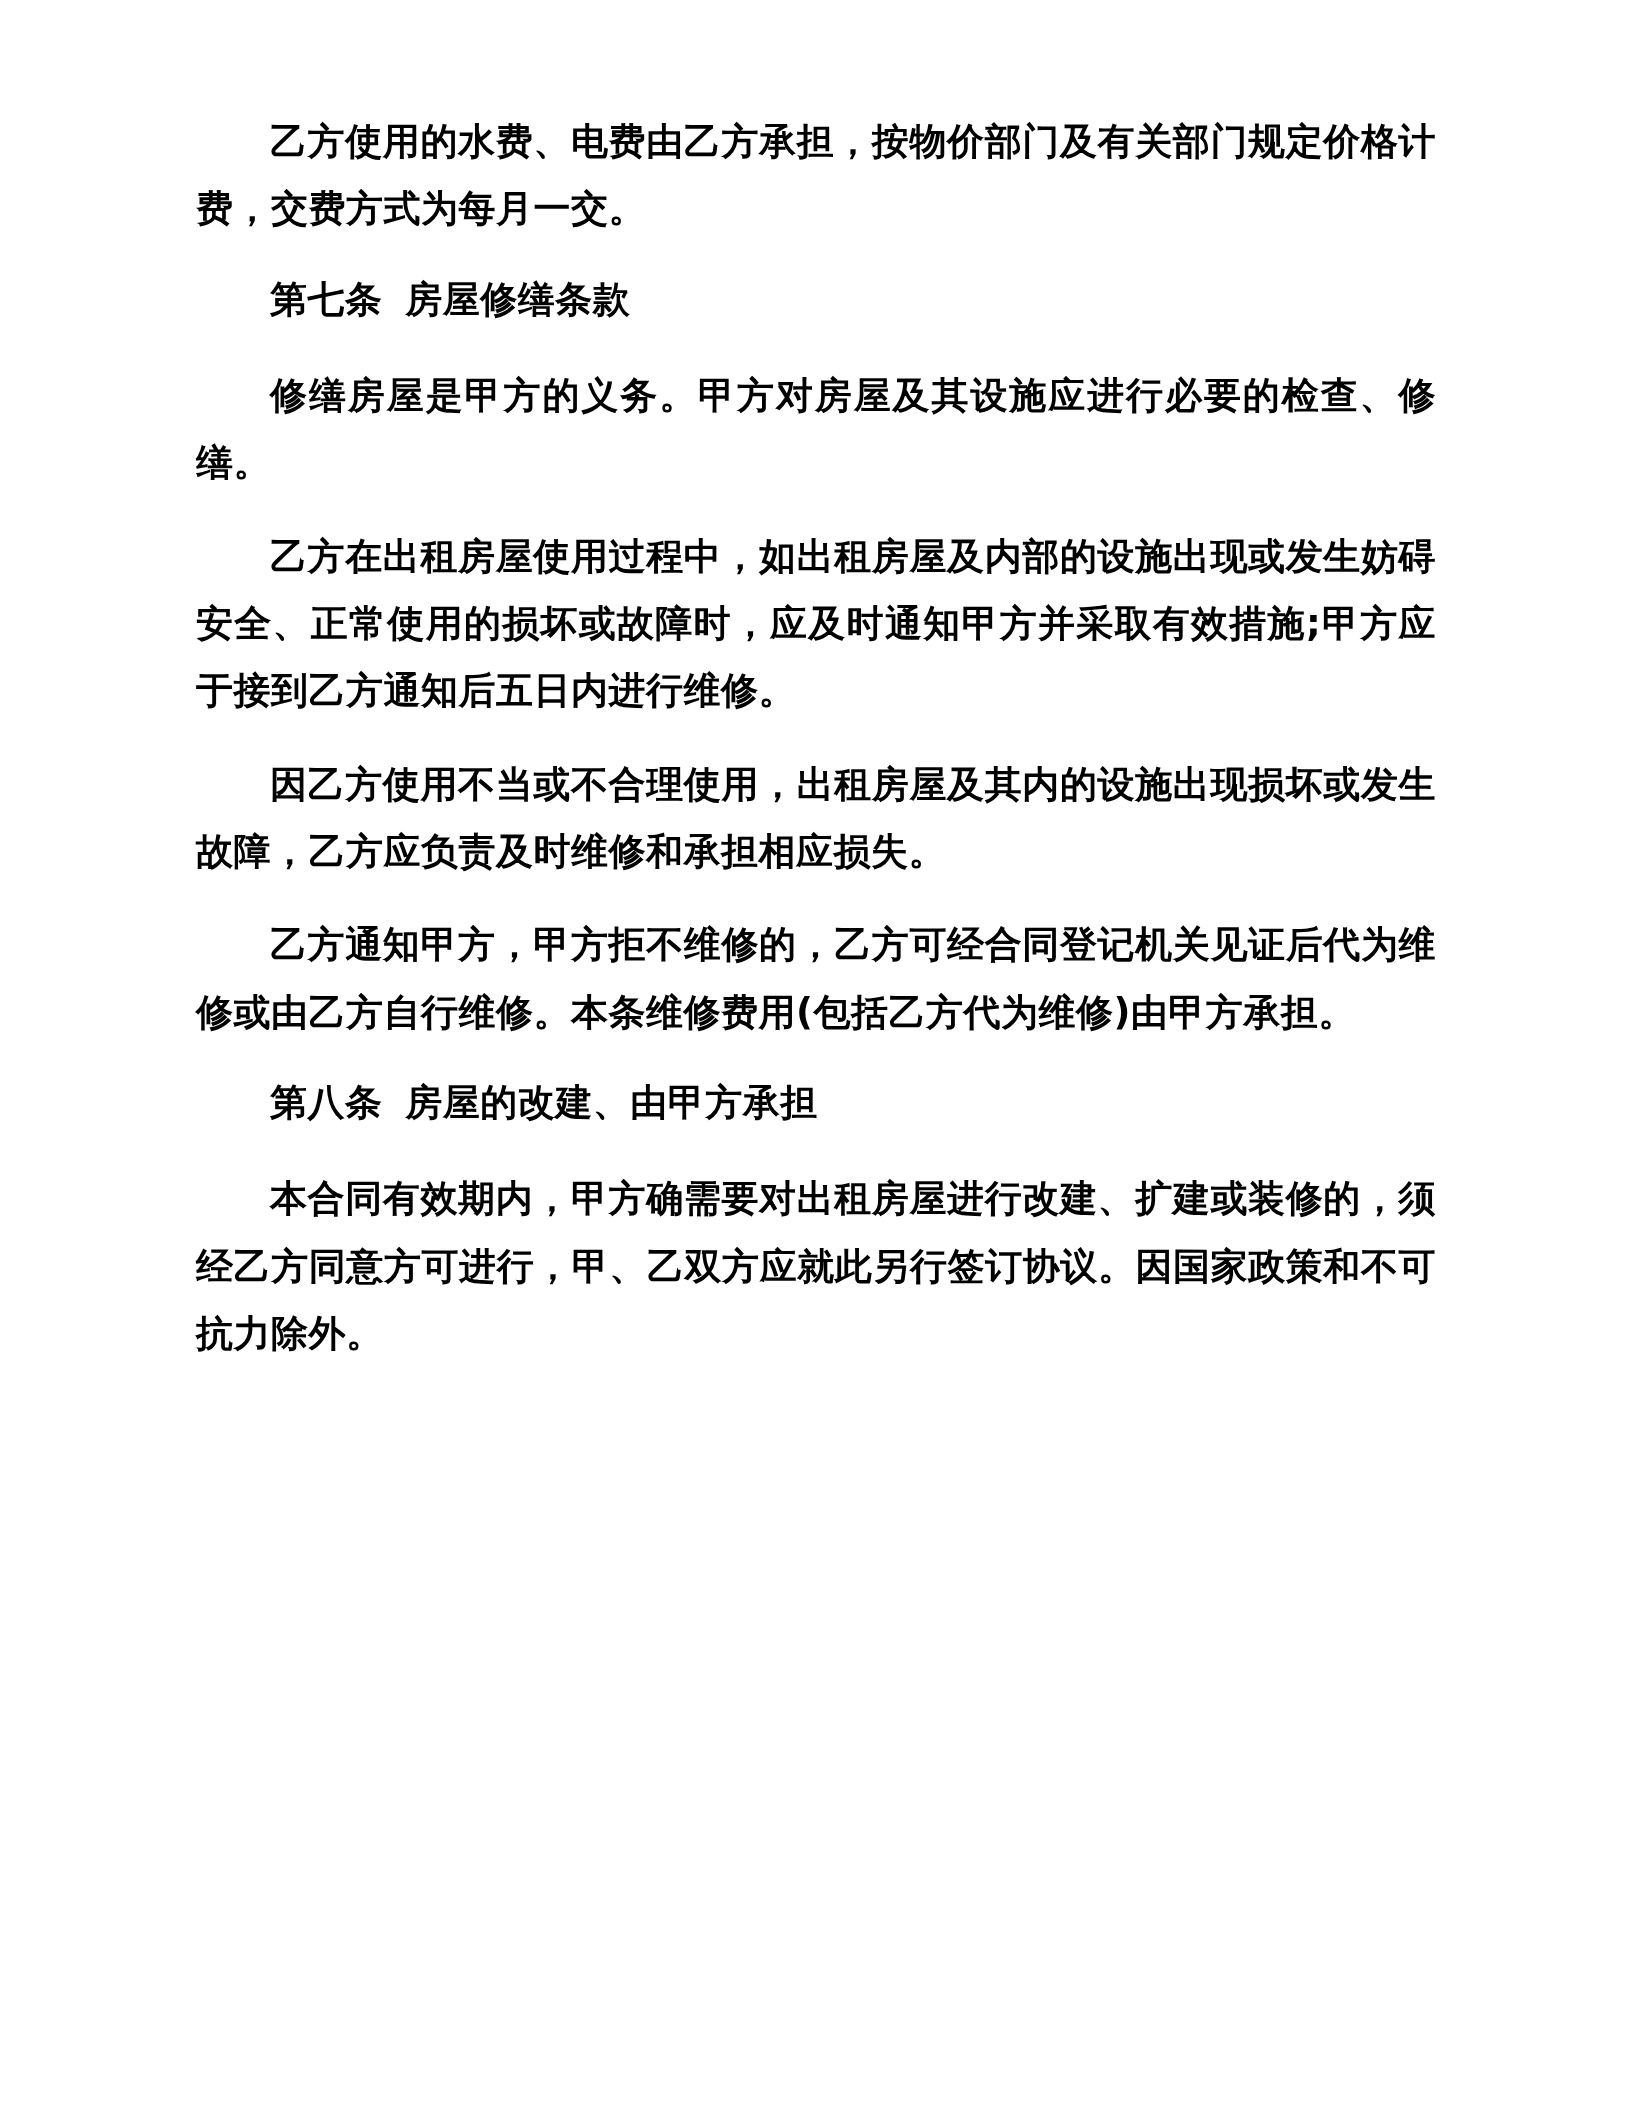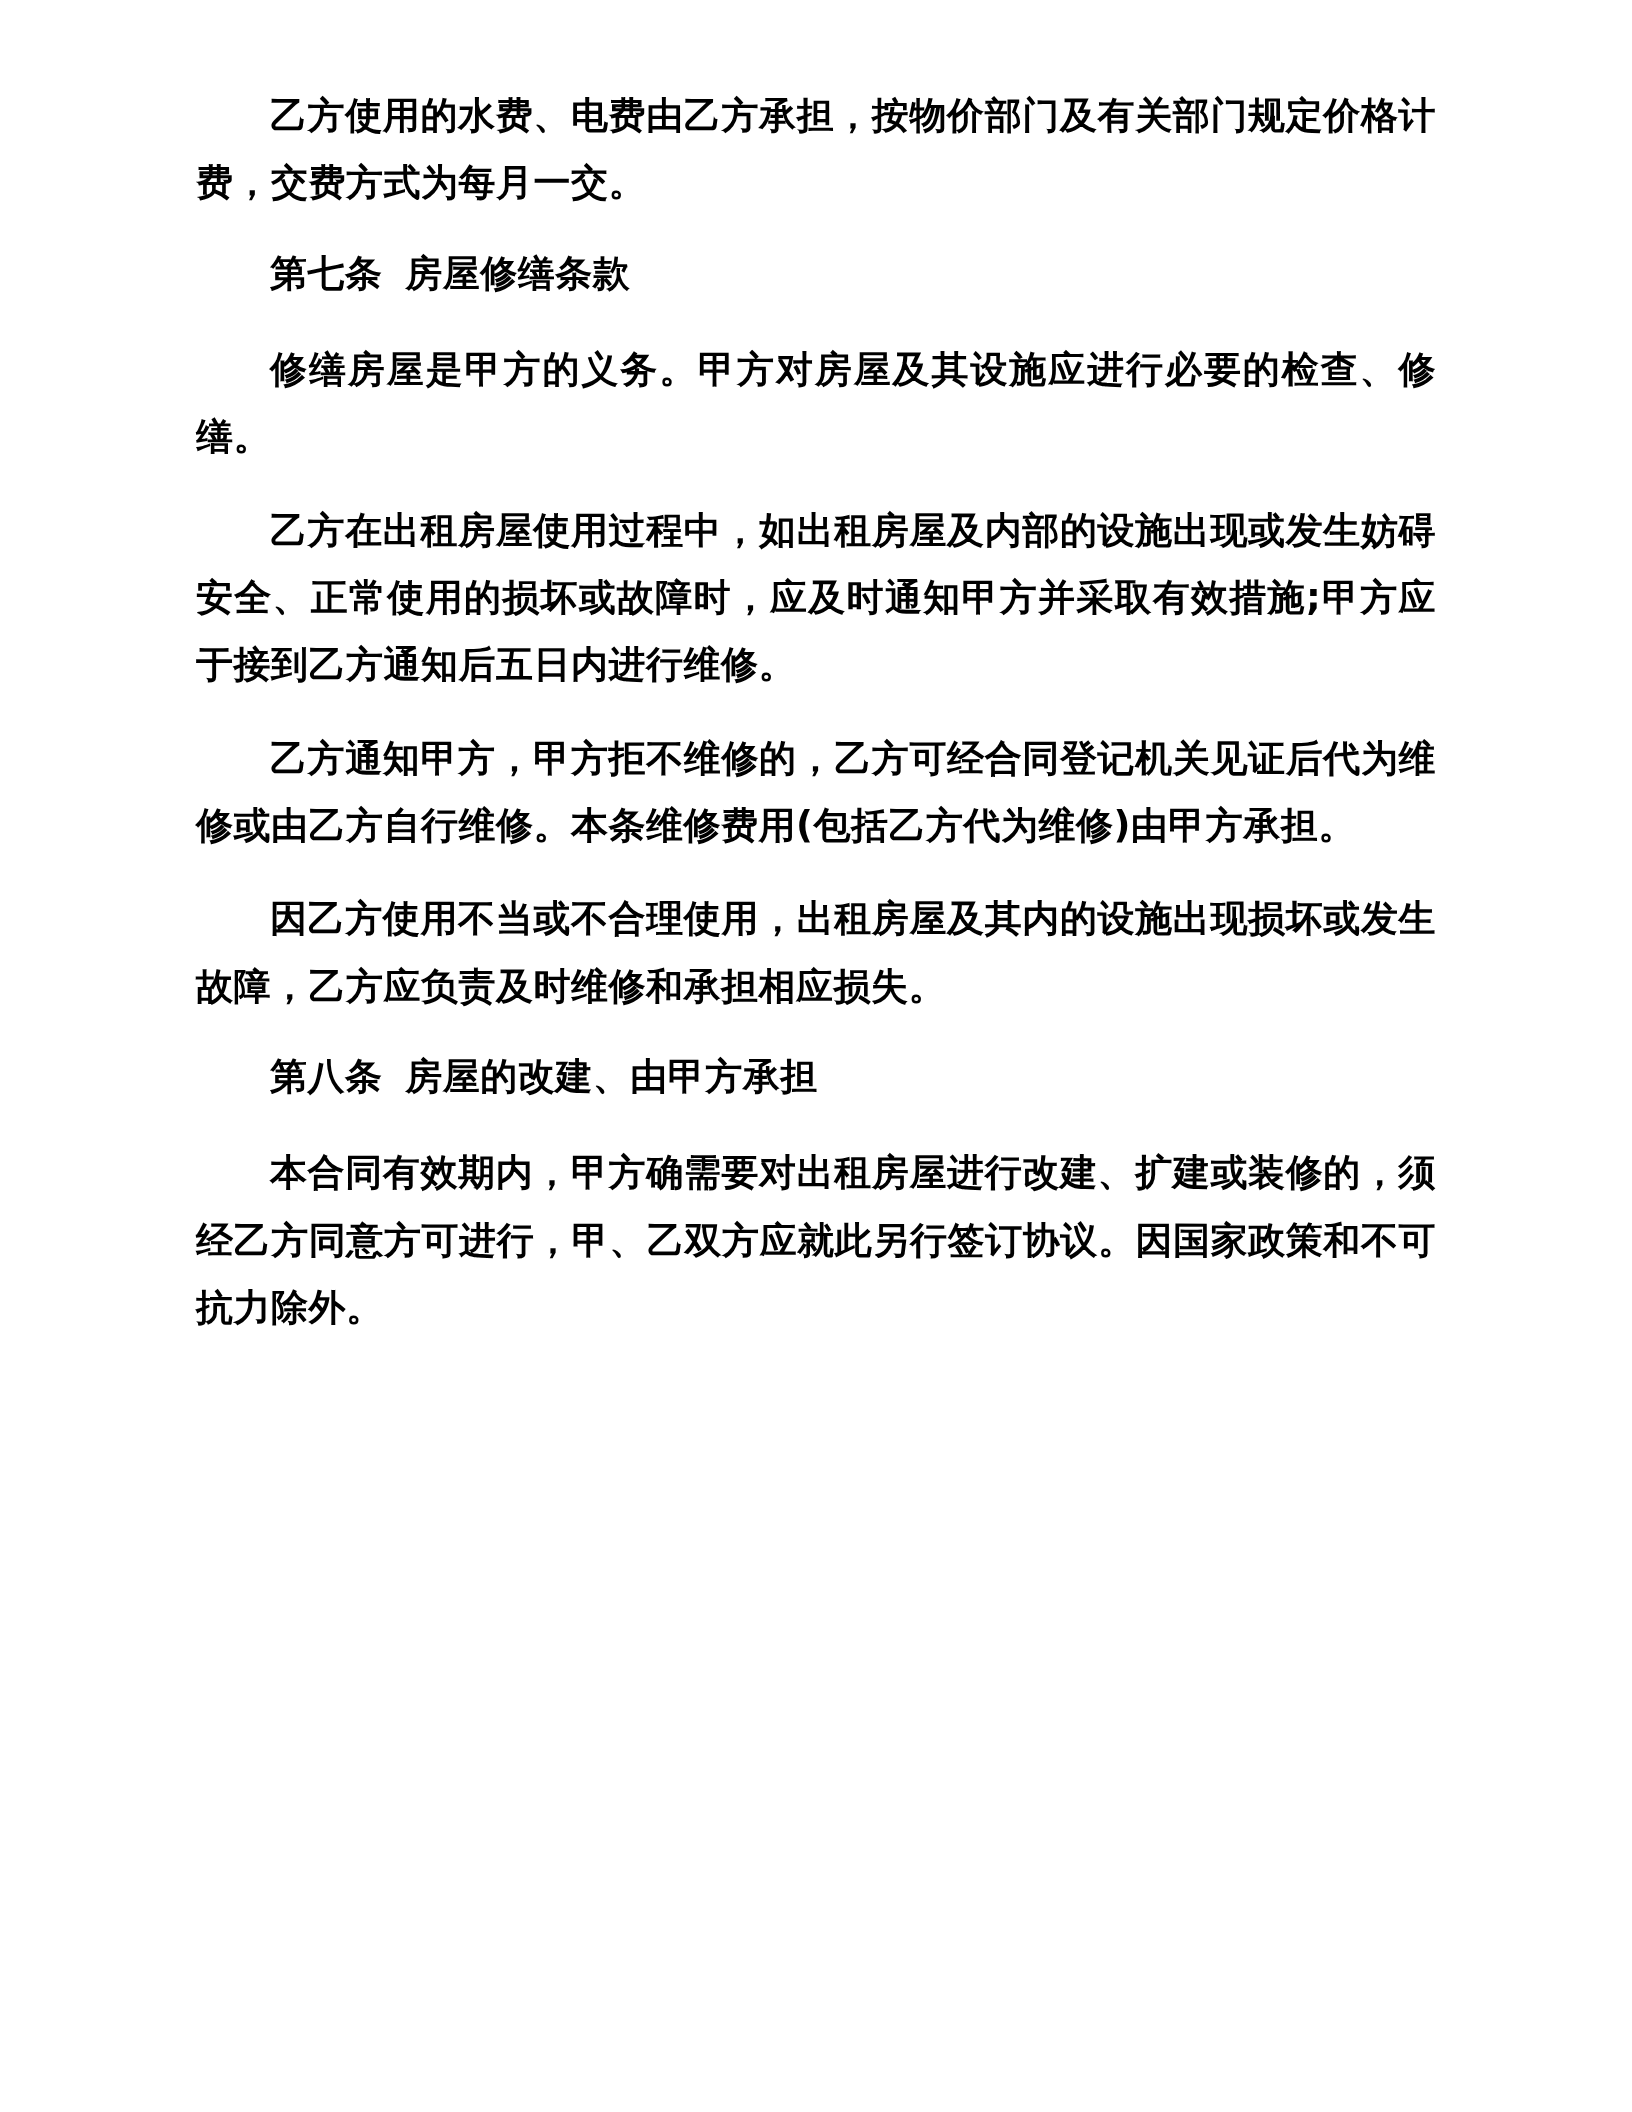--- a/index.html
+++ b/index.html
@@ -10,21 +10,21 @@
   body {
     width: 1632px;
     height: 2112px;
     font-family: "DejaVu Sans", "Liberation Sans", sans-serif;
     color: #000000;
   }
   .page {
     box-sizing: border-box;
     width: 1632px;
     height: 2112px;
-    padding: 82px 196px 0 196px;
+    padding: 108px 196px 0 196px;
     background: #ffffff;
   }
   .doc-body {
     width: 100%;
   }
   .para {
     font-size: 37px;
     line-height: 1.82;
     font-weight: 700;
     letter-spacing: 0.5px;
@@ -41,18 +41,18 @@
 </style>
 </head>
 <body>
 
 <div class="page">
   <div class="doc-body">
     <p class="para">乙方使用的水费、电费由乙方承担，按物价部门及有关部门规定价格计费，交费方式为每月一交。</p>
     <p class="para heading">第七条 房屋修缮条款</p>
     <p class="para">修缮房屋是甲方的义务。甲方对房屋及其设施应进行必要的检查、修缮。</p>
     <p class="para">乙方在出租房屋使用过程中，如出租房屋及内部的设施出现或发生妨碍安全、正常使用的损坏或故障时，应及时通知甲方并采取有效措施;甲方应于接到乙方通知后五日内进行维修。</p>
+    <p class="para">因乙方使用不当或不合理使用，出租房屋及其内的设施出现损坏或发生故障，乙方应负责及时维修和承担相应损失。</p>
     <p class="para">乙方通知甲方，甲方拒不维修的，乙方可经合同登记机关见证后代为维修或由乙方自行维修。本条维修费用(包括乙方代为维修)由甲方承担。</p>
-    <p class="para">因乙方使用不当或不合理使用，出租房屋及其内的设施出现损坏或发生故障，乙方应负责及时维修和承担相应损失。</p>
     <p class="para heading">第八条 房屋的改建、由甲方承担</p>
     <p class="para">本合同有效期内，甲方确需要对出租房屋进行改建、扩建或装修的，须经乙方同意方可进行，甲、乙双方应就此另行签订协议。因国家政策和不可抗力除外。</p>
   </div>
 </div>
 
 </body></html>

